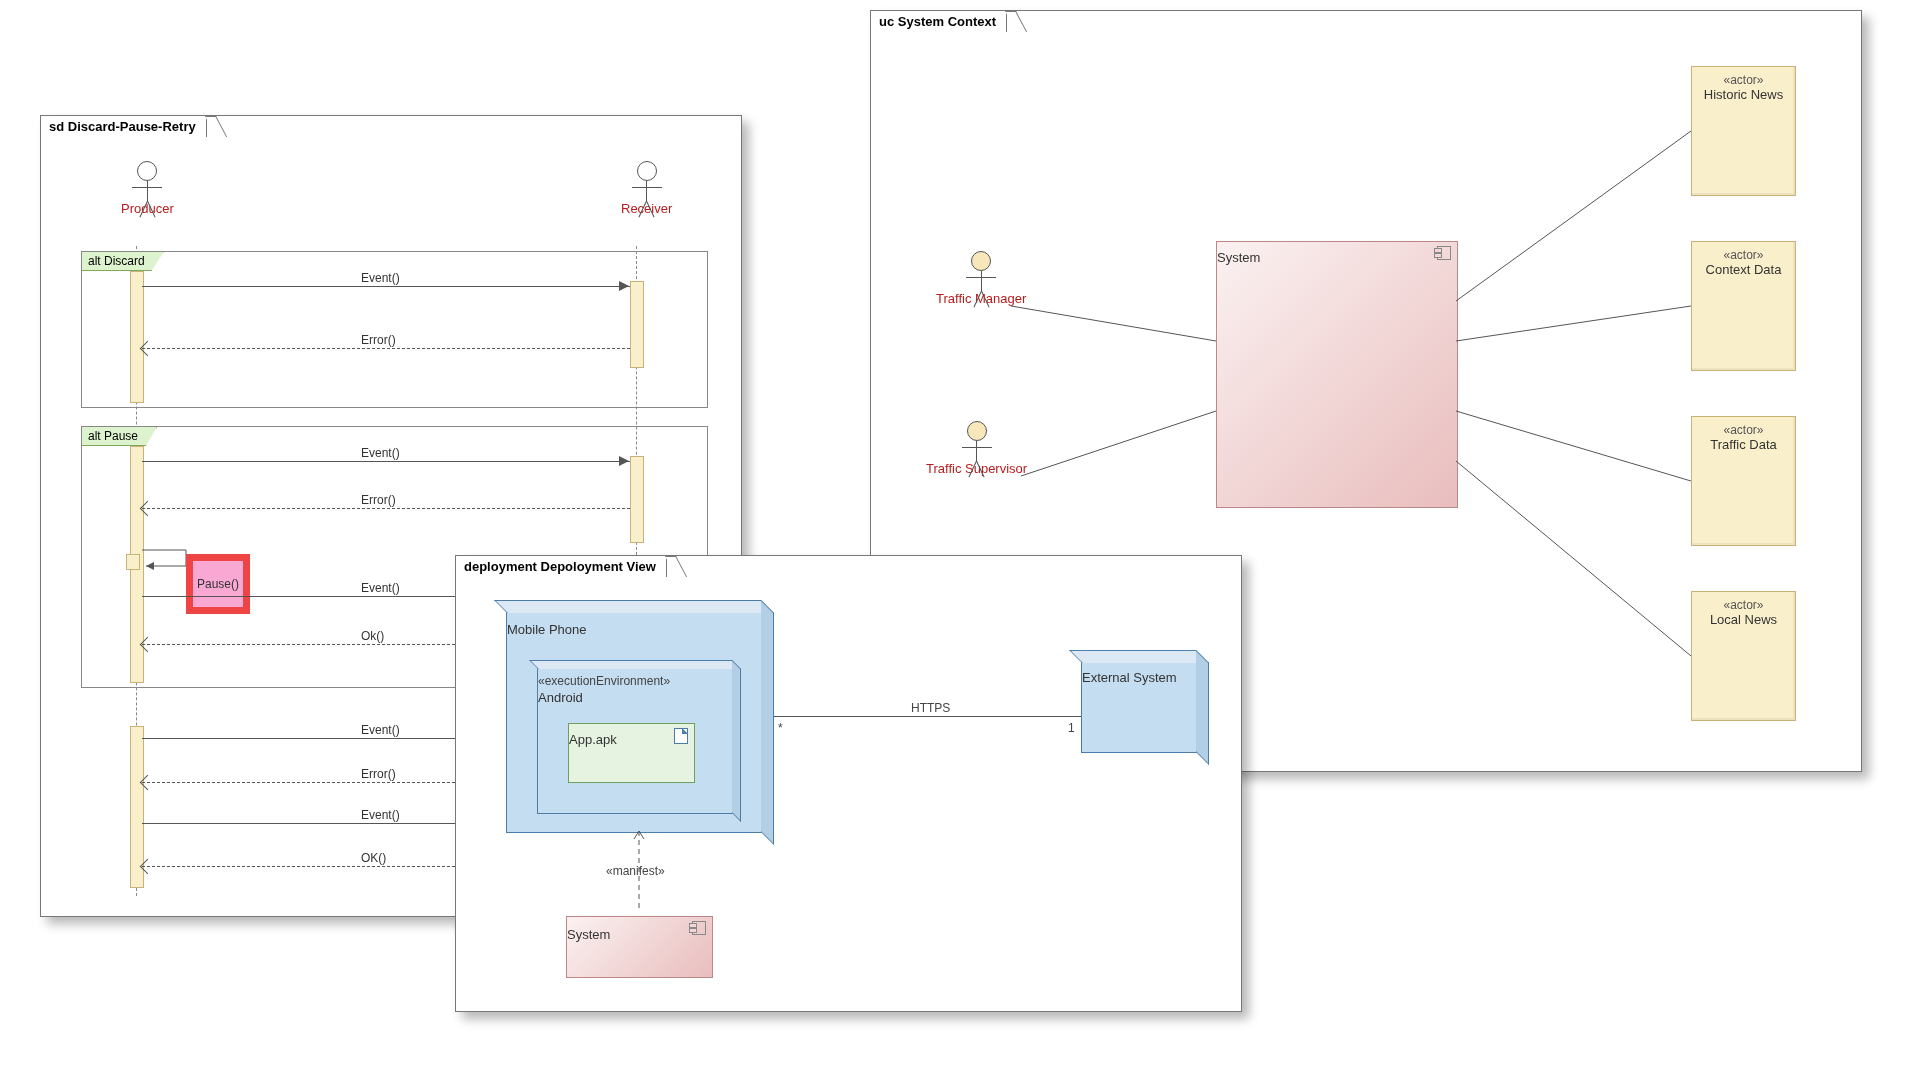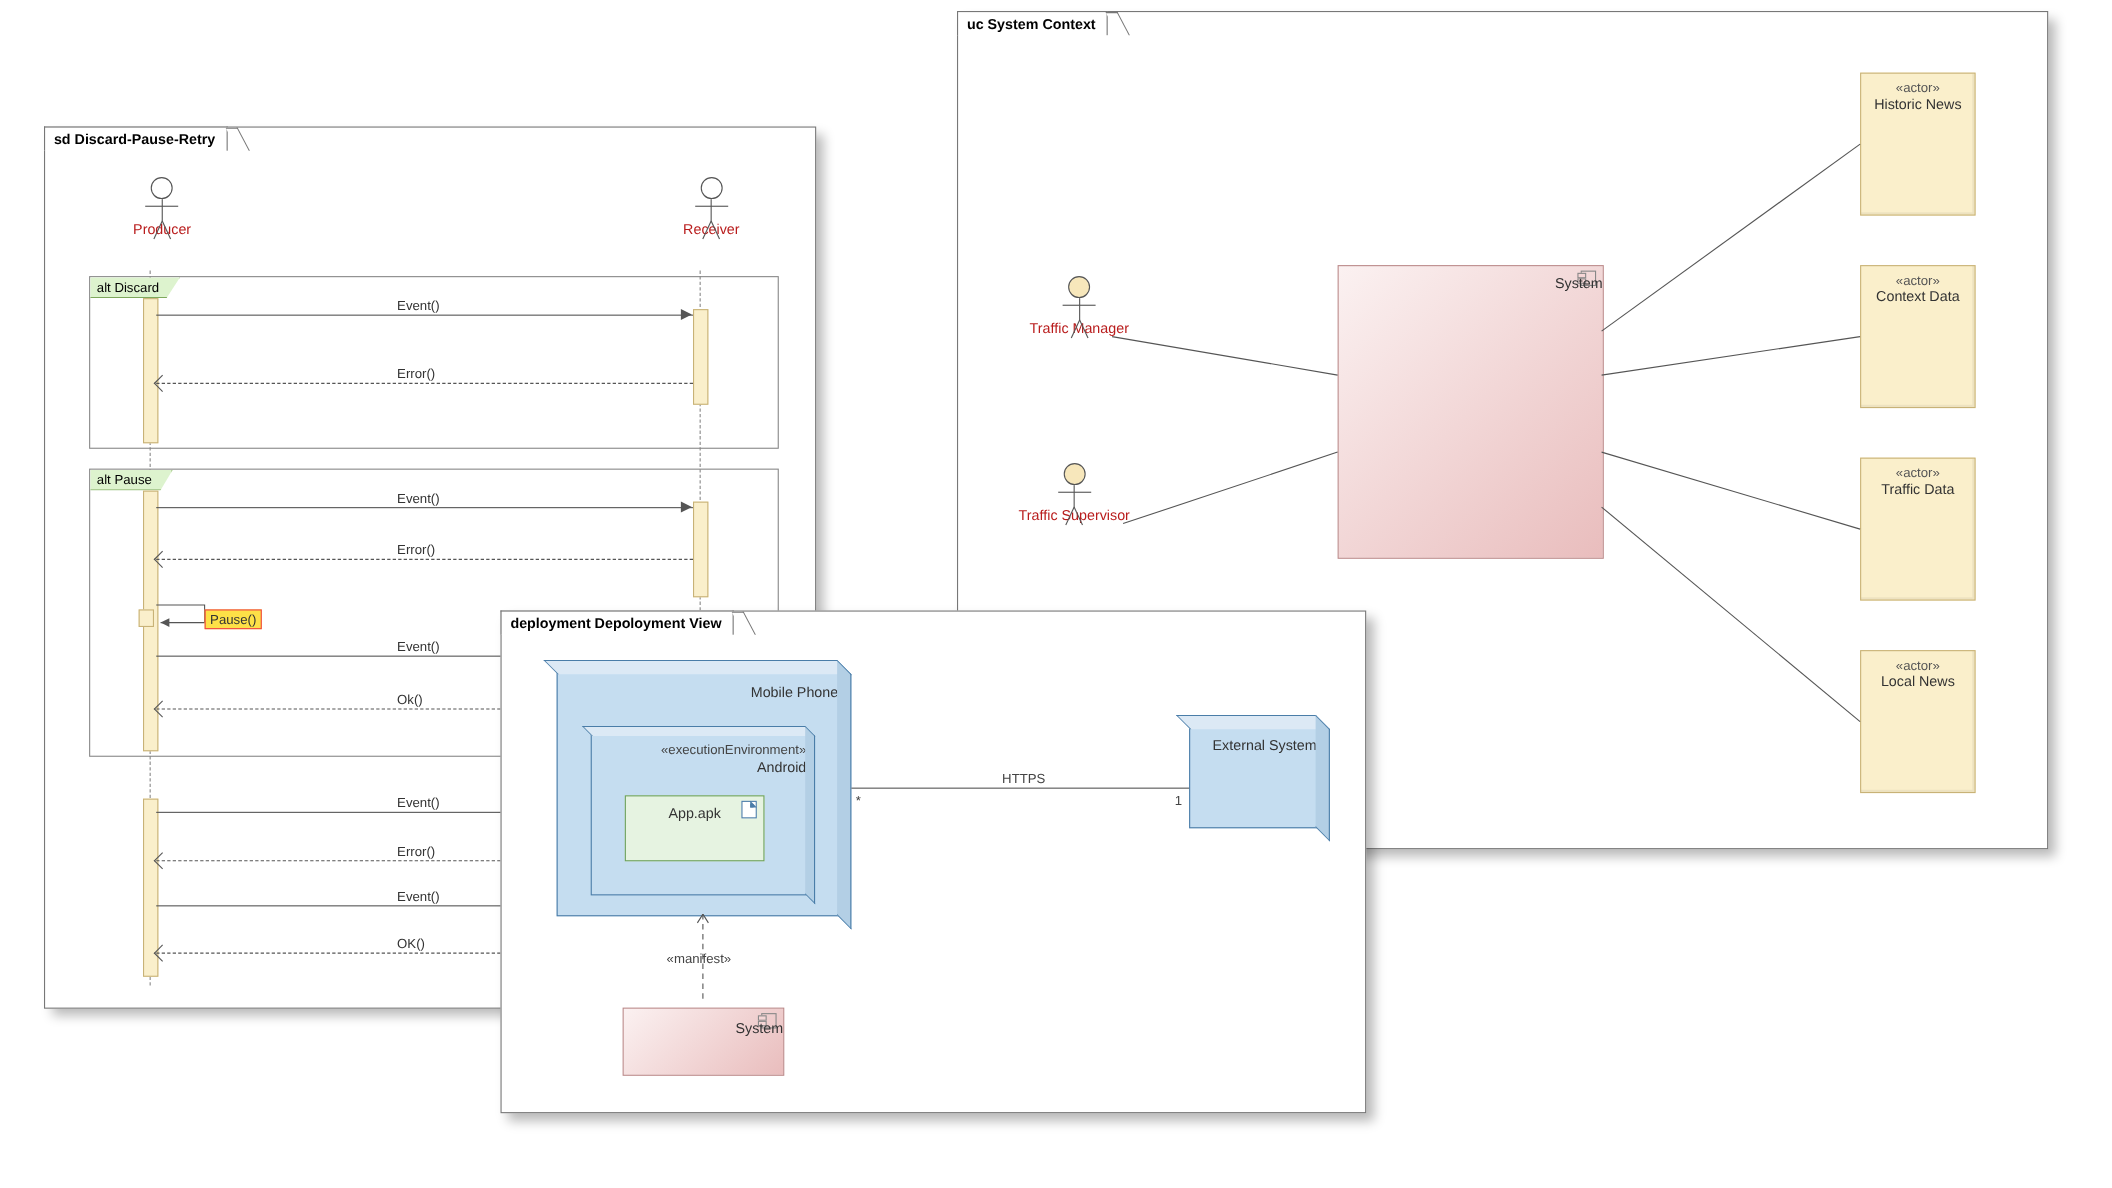--- a/index.html
+++ b/index.html
@@ -23,28 +23,28 @@
 .frag-tab{position:absolute;top:0;left:0;background:#DDF3CE;border:1px solid #7EA85C;border-top:none;border-left:none;font-size:12px;padding:2px 18px 2px 6px;clip-path:polygon(0 0,100% 0,85% 100%,0 100%)}
 .lifeline{position:absolute;width:1px;border-left:1px dashed #888}
 .activation{position:absolute;width:12px;background:#FAEFCB;border:1px solid #C8B277}
 .msg-lbl{position:absolute;font-size:12px;color:#333;background:transparent}
 .node3d{position:absolute;background:#C5DDF0;border:1px solid #4A7DA8}
 .node3d::before{content:"";position:absolute;left:0;right:-12px;top:-12px;height:12px;background:#DCE9F5;border:1px solid #4A7DA8;border-bottom:none;transform:skewX(45deg);transform-origin:bottom left}
 .node3d::after{content:"";position:absolute;top:-12px;bottom:0;right:-12px;width:12px;background:#B3CFE5;border:1px solid #4A7DA8;border-left:none;transform:skewY(45deg);transform-origin:top left}
 .node3d-inner{position:absolute;background:#C5DDF0;border:1px solid #4A7DA8}
 .node3d-inner::before{content:"";position:absolute;left:0;right:-8px;top:-8px;height:8px;background:#DCE9F5;border:1px solid #4A7DA8;border-bottom:none;transform:skewX(45deg);transform-origin:bottom left}
 .node3d-inner::after{content:"";position:absolute;top:-8px;bottom:0;right:-8px;width:8px;background:#B3CFE5;border:1px solid #4A7DA8;border-left:none;transform:skewY(45deg);transform-origin:top left}
-.artifact{position:absolute;background:#E6F3E1;border:1px solid #6CA05C;text-align:center;font-size:13px;padding-top:8px;color:#333}
+.artifact{position:absolute;background:#E6F3E1;border:1px solid #6CA05C;font-size:13px;padding-top:8px;color:#333}
 .artifact .doc-icon{position:absolute;right:6px;top:4px;width:12px;height:14px;border:1px solid #4A7DA8;background:#fff}
 .artifact .doc-icon::after{content:"";position:absolute;right:-1px;top:-1px;border:3px solid transparent;border-left-color:#4A7DA8;border-bottom-color:#4A7DA8}
 .comp{position:absolute;background:#F5D6D6;border:1px solid #B88;font-size:13px;text-align:center;color:#333}
 .comp .cicon{position:absolute;right:6px;top:4px;width:12px;height:12px;border:1px solid #888}
 .comp .cicon::before,.comp .cicon::after{content:"";position:absolute;left:-4px;width:6px;height:3px;border:1px solid #888;background:#F5D6D6}
 .comp .cicon::before{top:1px}.comp .cicon::after{top:6px}
-.center-title{position:absolute;width:100%;text-align:right;font-size:13px;color:#333}
+.center-title{position:absolute;width:100%;text-align:left;font-size:13px;color:#333}
 .arrow-solid{position:absolute;width:0;height:0;border-top:5px solid transparent;border-bottom:5px solid transparent}
 .arrow-solid.right{border-left:10px solid #555}
 .arrow-open{position:absolute;width:10px;height:10px;border-top:1px solid #555;border-left:1px solid #555}
 .arrow-open.left{transform:rotate(-45deg)}
 .small-text{font-size:12px;color:#444}
 </style>
 </head>
 <body>
 
 <div class="panel" style="left:870px;top:10px;width:990px;height:760px">
@@ -143,21 +143,21 @@
 
   <div class="line dash" style="left:101px;top:392px;width:488px"></div>
   <div class="arrow-open left" style="left:101px;top:387px"></div>
   <div class="msg-lbl" style="left:320px;top:377px">Error()</div>
 
   <div class="activation" style="left:85px;top:438px;width:12px;height:14px"></div>
   <svg style="position:absolute;left:100px;top:430px;width:70px;height:30px">
     <polyline points="1,4 45,4 45,20 5,20" fill="none" stroke="#555"></polyline>
     <polygon points="5,20 13,16 13,24" fill="#555"></polygon>
   </svg>
-  <div class="msg-lbl" style="left:145px;top:438px;border:1px solid #ef4444;padding:1px 4px;background:#fde047">Pause()</div>
+  <div class="msg-lbl" style="left:145px;top:438px;border:7px solid #ef4444;padding:16px 4px;background:#f9a8d4">Pause()</div>
 
   <div class="line" style="left:101px;top:480px;width:488px"></div>
   <div class="arrow-solid right" style="left:578px;top:475px"></div>
   <div class="msg-lbl" style="left:320px;top:465px">Event()</div>
 
   <div class="line dash" style="left:101px;top:528px;width:488px"></div>
   <div class="arrow-open left" style="left:101px;top:523px"></div>
   <div class="msg-lbl" style="left:320px;top:513px">Ok()</div>
 
   <div class="activation" style="left:89px;top:610px;height:160px"></div>

